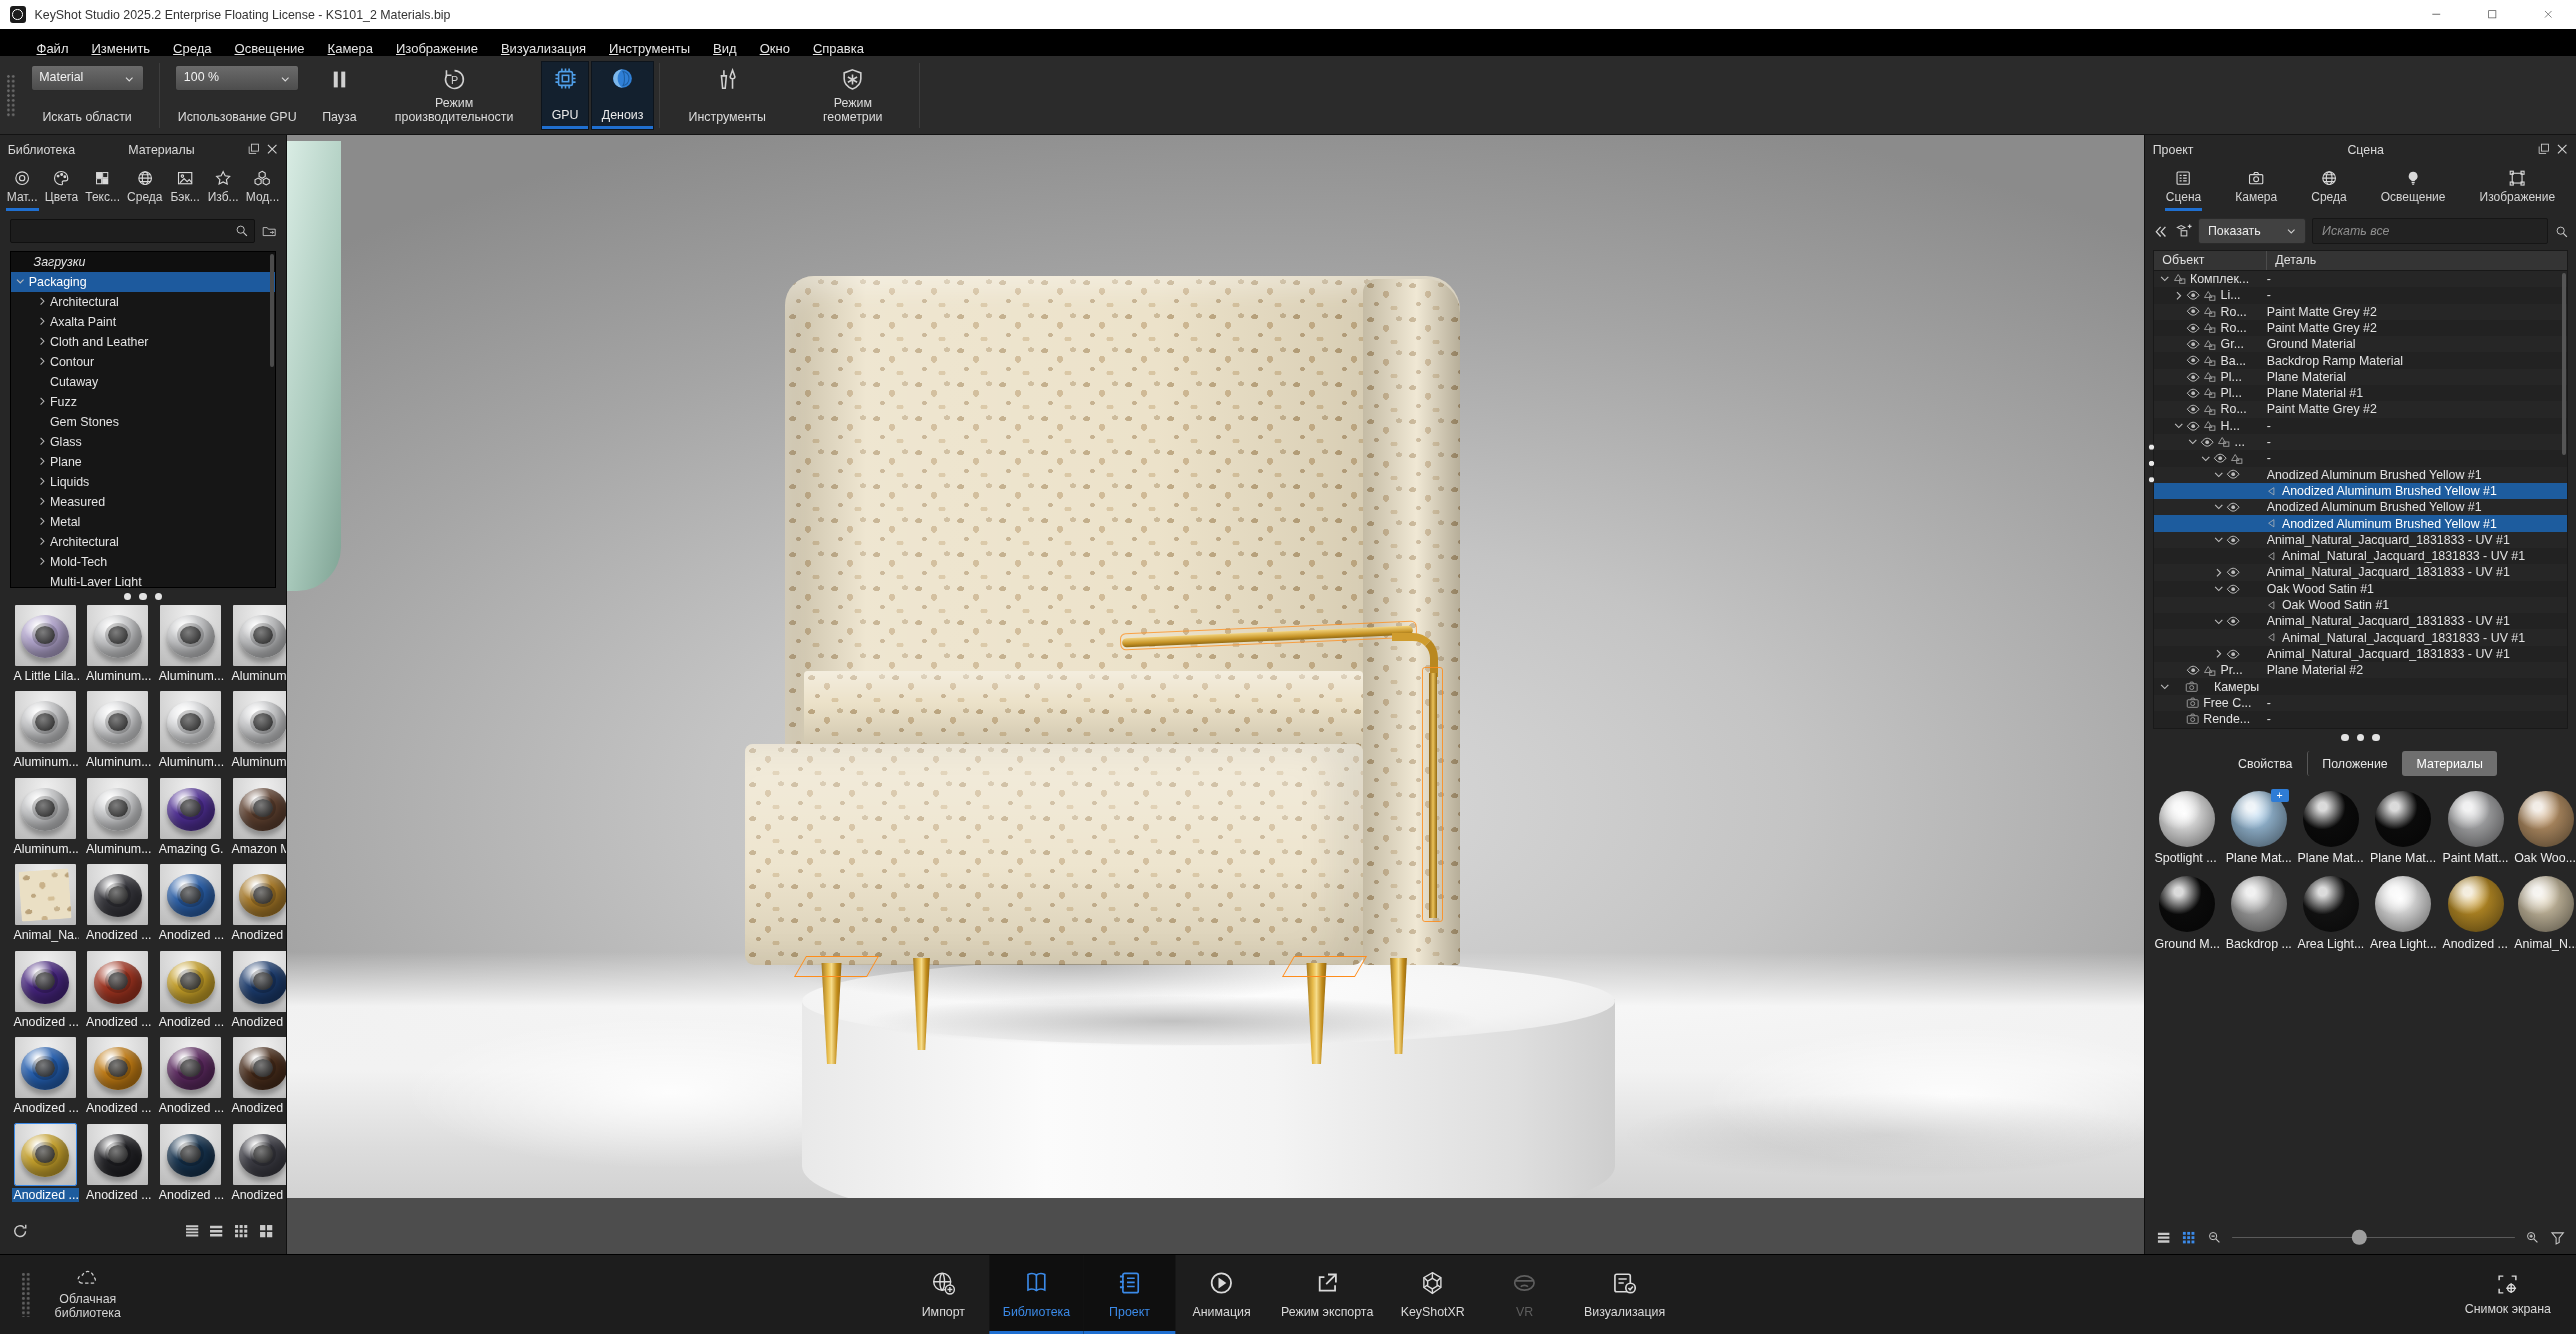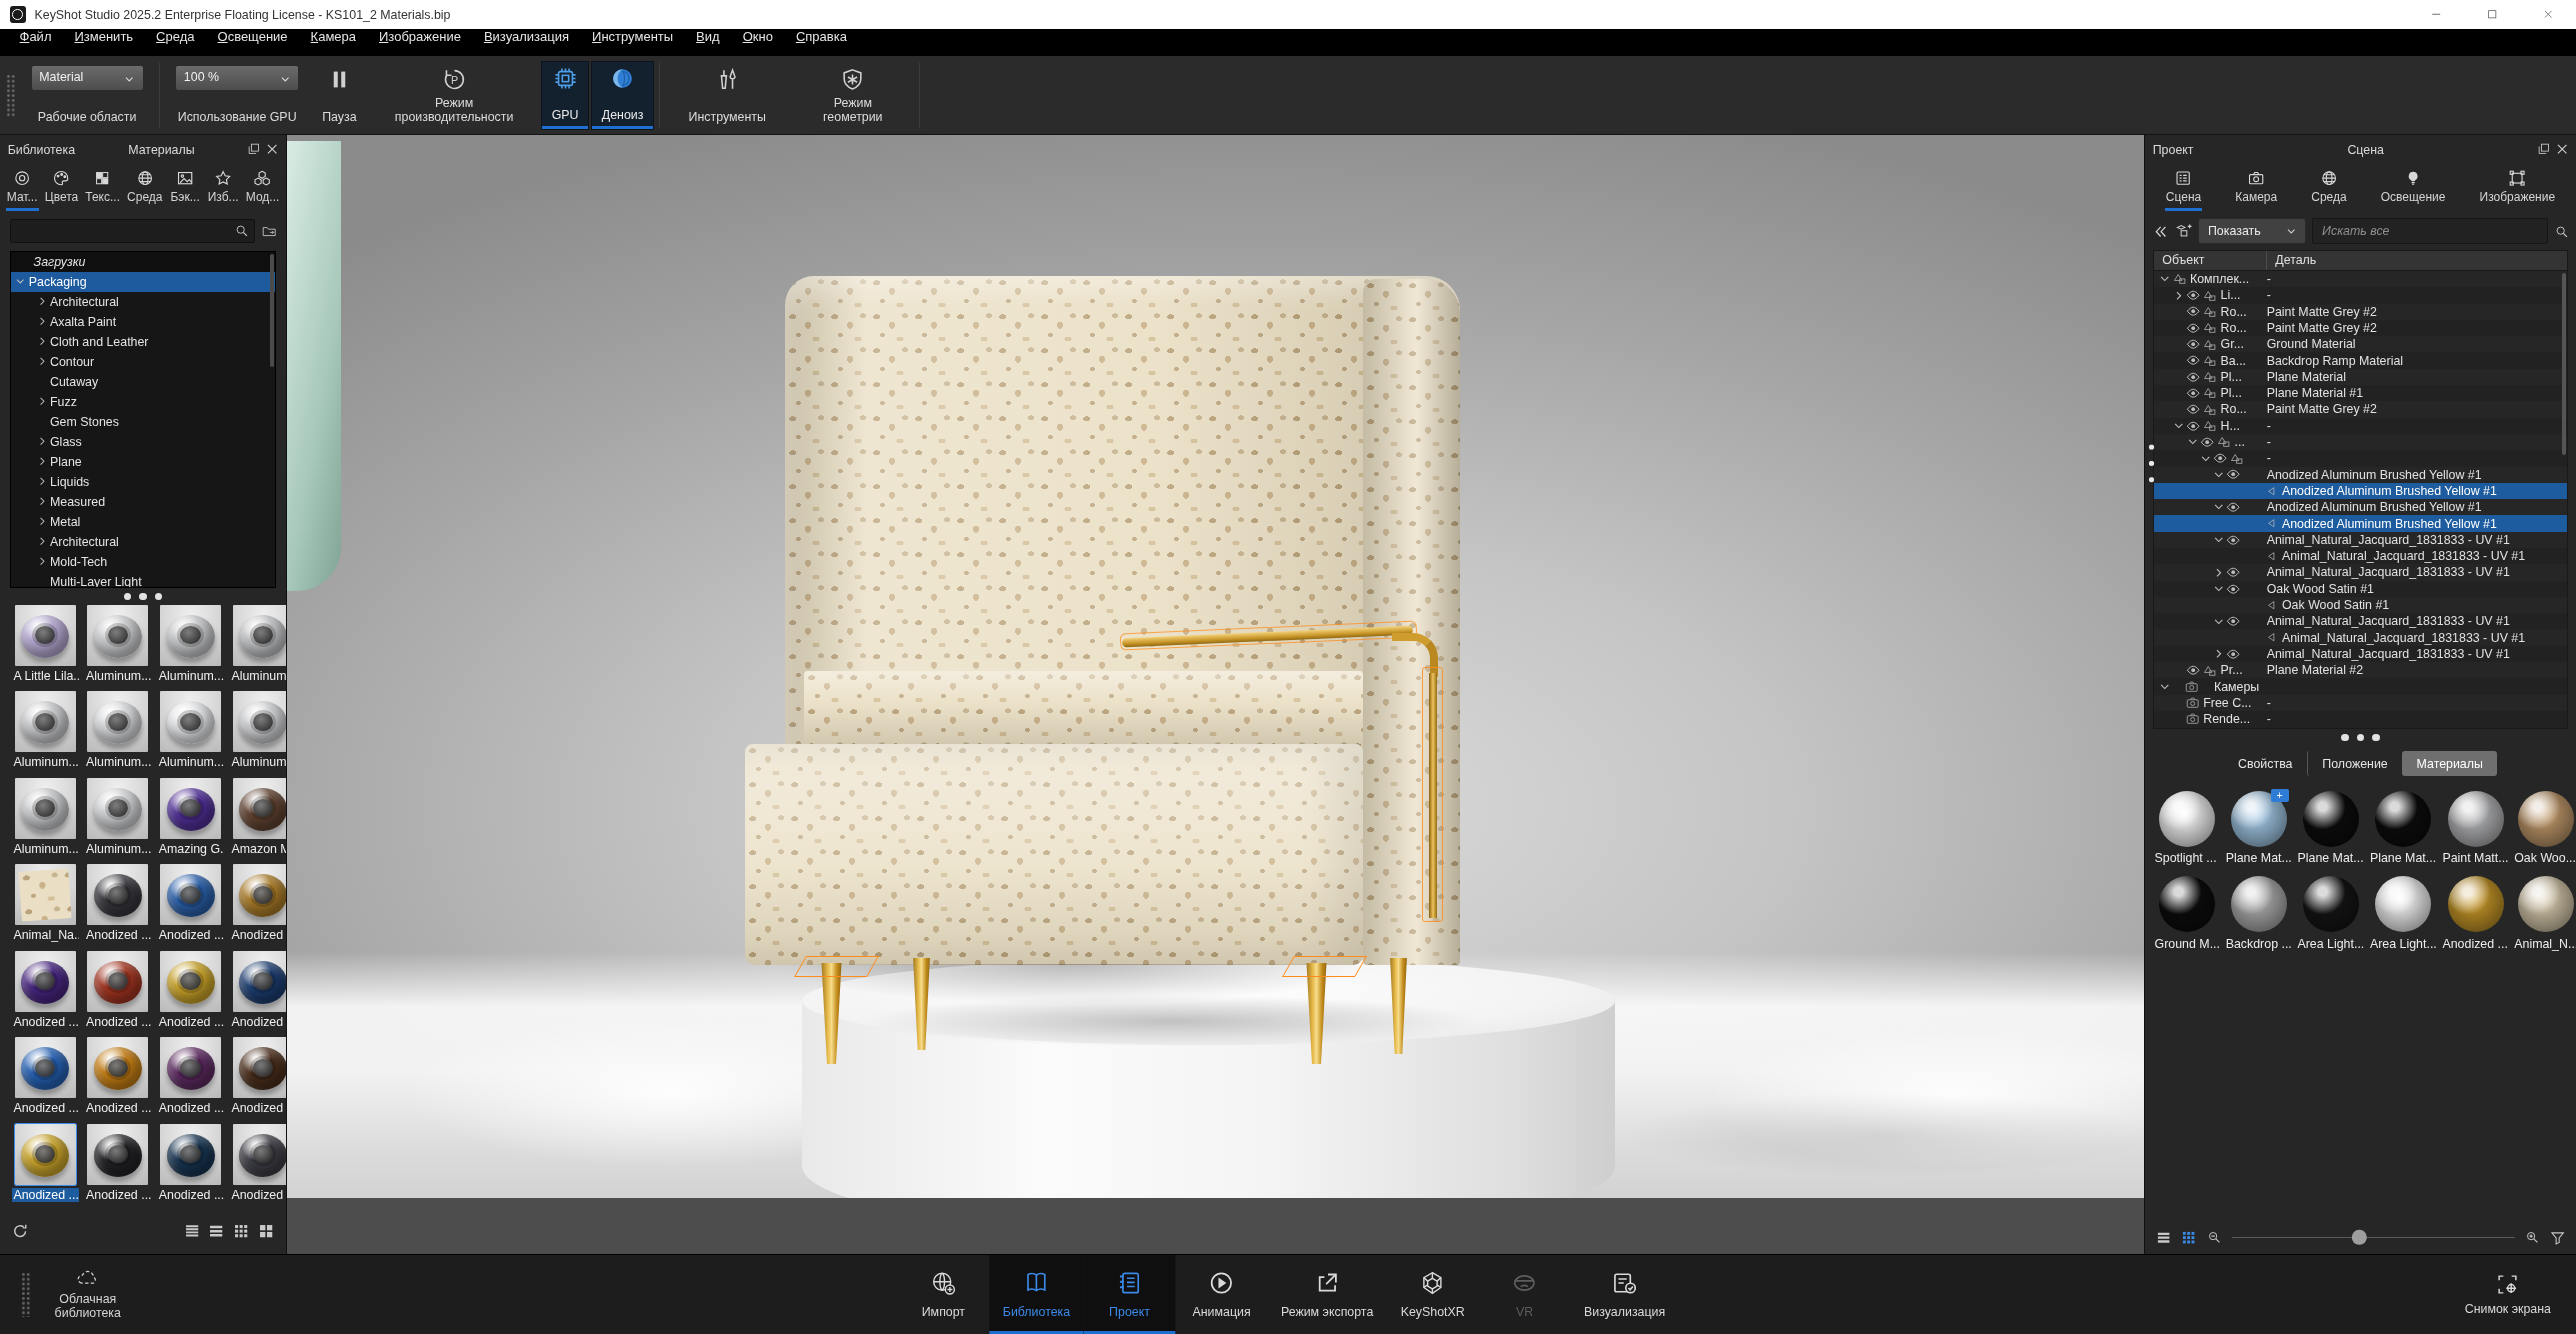--- a/index.html
+++ b/index.html
@@ -10,21 +10,21 @@
 
   
   .titlebar{height:29px;background:#ffffff;display:flex;align-items:center;padding-left:9.6px;gap:8.6px;color:#333;font-size:12.4px}
   .appicon{width:16.3px;height:16.3px;background:#1b1b1b;border-radius:2.9px;position:relative}
   .appicon::after{content:"";position:absolute;inset:2.9px;border:1.9px solid #fff;border-radius:50%}
   .win-btns{margin-left:auto;display:flex;height:100%}
   .win-btn{width:56px;height:100%;display:flex;align-items:center;justify-content:center;color:#555}
   .win-btn .icon{width:10.5px;height:10.5px}
 
   
-  .menubar{height:27px;background:#000;display:flex;align-items:flex-start;padding-left:8px}
+  .menubar{height:27px;background:#000;display:flex;align-items:flex-end;padding-left:25px}
   .menu-item{padding:0 11.5px;color:#e6e6e6;font-size:13px;cursor:default}
   .menu-item .acc{text-decoration:underline}
 
   
   .toolbar{height:79px;background:#2b2b2b;border-bottom:1px solid #131313;display:flex;align-items:stretch;padding:4.8px 3.8px 3.8px 1.9px;position:relative}
   .tb-grip{width:9.6px;margin:13.4px 3.8px;background-image:radial-gradient(circle,#6a6a6a 1.1px,transparent 1.5px);background-size:4.8px 4.8px}
   .tb-sep{width:1px;background:#3d3d3d;margin:1.9px 3.8px}
   .tb-item{display:flex;flex-direction:column;align-items:center;justify-content:space-between;padding:3.8px 11.5px 5.7px;color:#dcdcdc;font-size:12.4px;text-align:center;line-height:1.15}
   .tb-item .icon{width:23px;height:23px;color:#d0d0d0;margin-top:3.8px}
   .combo{background:linear-gradient(#6b6b6b,#4d4d4d);border:1px solid #2a2a2a;border-radius:2.9px;height:26px;min-width:113px;display:flex;align-items:center;justify-content:space-between;gap:9.6px;padding:0 7.7px;font-size:12.4px;color:#f2f2f2}
@@ -216,21 +216,21 @@
     <div class="tb-grip"></div>
     <div class="tb-item">
       <div class="combo">
         <span>Material</span>
         <span class="icon">
             <svg viewBox="0 0 16 16" fill="none" stroke="currentColor" stroke-width="1.1">
               <path d="M3 5.5l5 5 5-5" stroke-width="1.6"></path>
             </svg>
           </span>
       </div>
-      <span>Рабочие области</span>
+      <span>Искать области</span>
     </div>
     <div class="tb-sep"></div>
     <div class="tb-item">
       <div class="combo" style="min-width:124px">
         <span>100 %</span>
         <span class="icon">
             <svg viewBox="0 0 16 16" fill="none" stroke="currentColor" stroke-width="1.1">
               <path d="M3 5.5l5 5 5-5" stroke-width="1.6"></path>
             </svg>
           </span>

